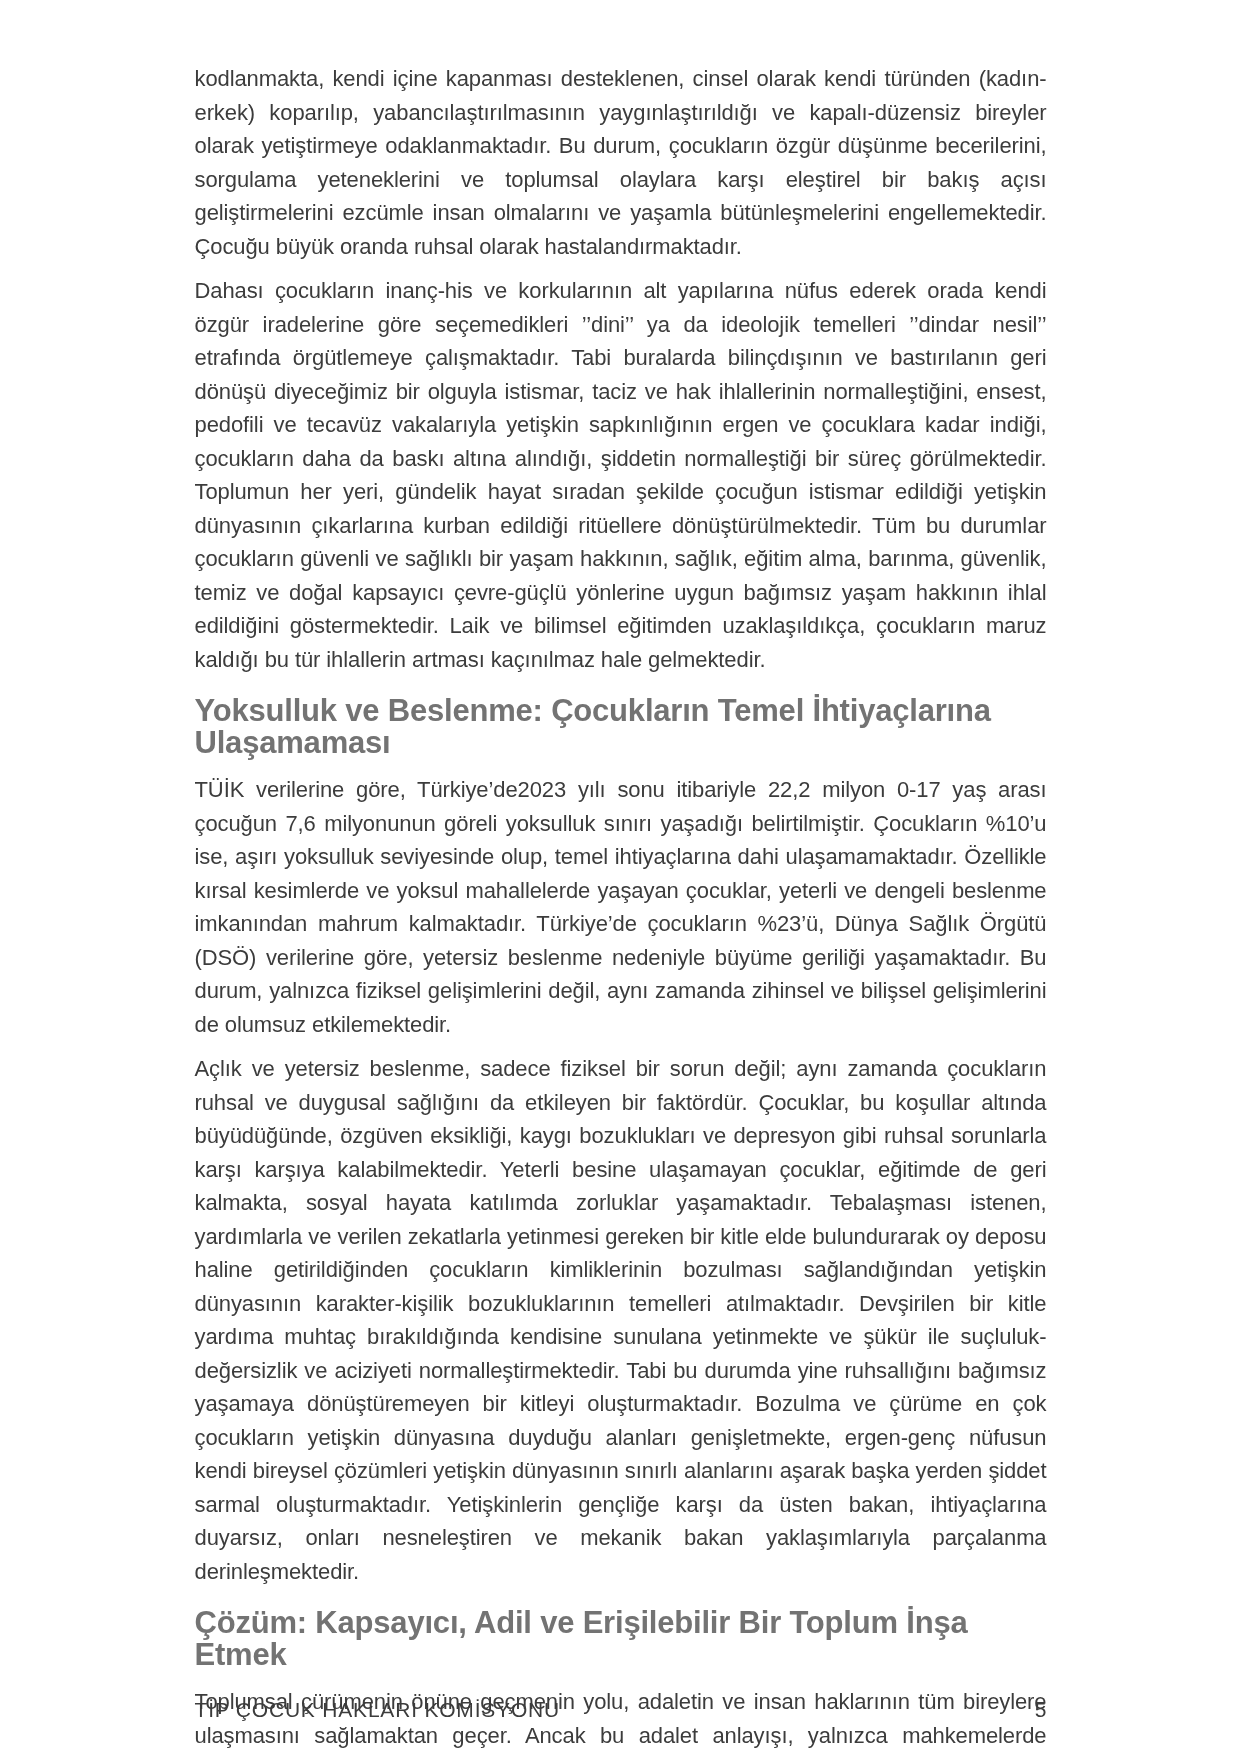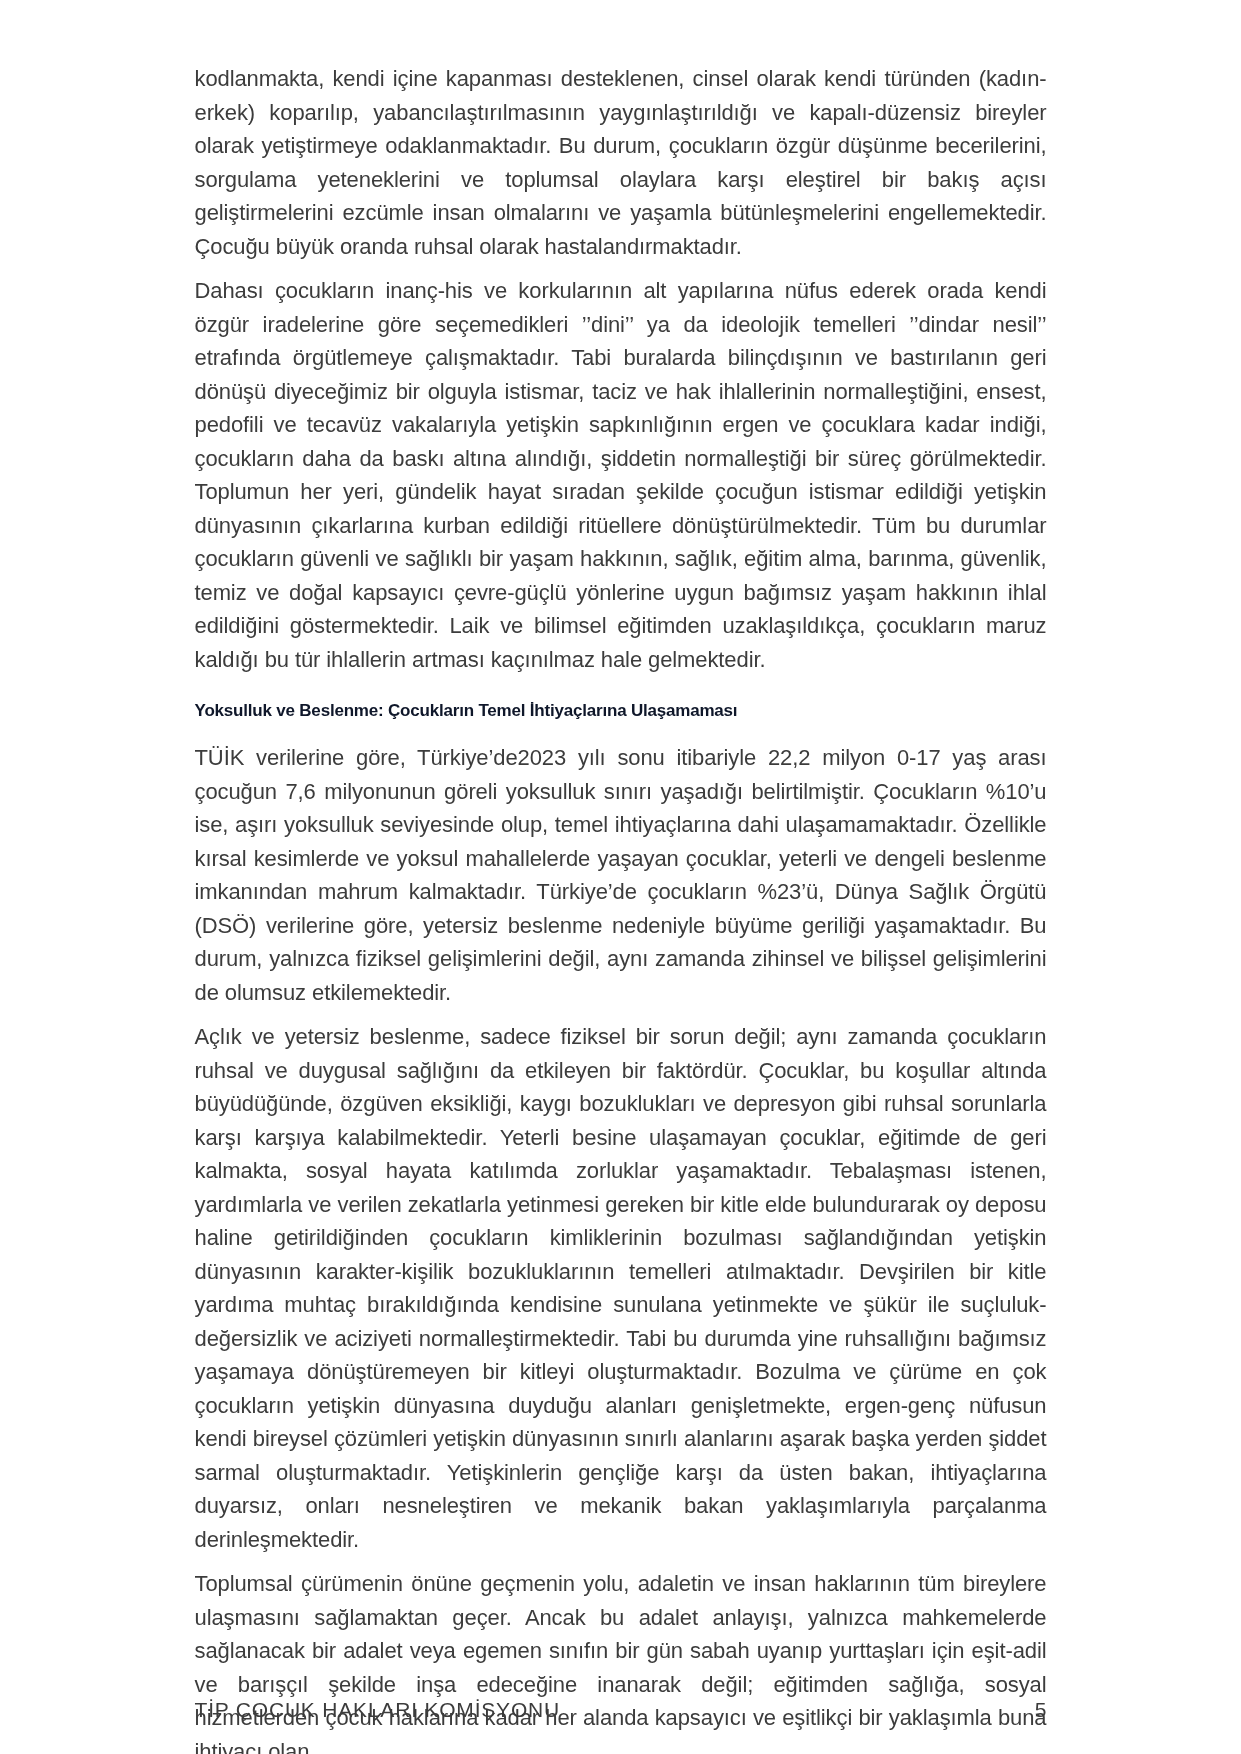--- a/index.html
+++ b/index.html
@@ -22,24 +22,24 @@
   .content p {
     margin: 0 0 11px 0;
     font-size: 22px;
     line-height: 33.5px;
     text-align: justify;
     letter-spacing: -0.1px;
     color: #3c3c3c;
   }
   .content h2 {
     margin: 19px 0 14px 0;
-    font-size: 17px;
+    font-size: 31px;
     line-height: 32px;
     font-weight: bold;
-    color: #0f172a;
+    color: #737373;
     letter-spacing: -0.2px;
   }
   .footer {
     position: absolute;
     left: 68px;
     right: 68px;
     bottom: 36px;
     display: flex;
     justify-content: space-between;
     align-items: baseline;
@@ -56,19 +56,20 @@
 </head>
 <body>
 
 <div class="page">
   <div class="content">
     <p>kodlanmakta, kendi içine kapanması desteklenen, cinsel olarak kendi türünden (kadın-erkek) koparılıp, yabancılaştırılmasının yaygınlaştırıldığı ve kapalı-düzensiz bireyler olarak yetiştirmeye odaklanmaktadır. Bu durum, çocukların özgür düşünme becerilerini, sorgulama yeteneklerini ve toplumsal olaylara karşı eleştirel bir bakış açısı geliştirmelerini ezcümle insan olmalarını ve yaşamla bütünleşmelerini engellemektedir. Çocuğu büyük oranda ruhsal olarak hastalandırmaktadır.</p>
     <p>Dahası çocukların inanç-his ve korkularının alt yapılarına nüfus ederek orada kendi özgür iradelerine göre seçemedikleri ’’dini’’ ya da ideolojik temelleri ’’dindar nesil’’ etrafında örgütlemeye çalışmaktadır. Tabi buralarda bilinçdışının ve bastırılanın geri dönüşü diyeceğimiz bir olguyla istismar, taciz ve hak ihlallerinin normalleştiğini, ensest, pedofili ve tecavüz vakalarıyla yetişkin sapkınlığının ergen ve çocuklara kadar indiği, çocukların daha da baskı altına alındığı, şiddetin normalleştiği bir süreç görülmektedir. Toplumun her yeri, gündelik hayat sıradan şekilde çocuğun istismar edildiği yetişkin dünyasının çıkarlarına kurban edildiği ritüellere dönüştürülmektedir. Tüm bu durumlar çocukların güvenli ve sağlıklı bir yaşam hakkının, sağlık, eğitim alma, barınma, güvenlik, temiz ve doğal kapsayıcı çevre-güçlü yönlerine uygun bağımsız yaşam hakkının ihlal edildiğini göstermektedir. Laik ve bilimsel eğitimden uzaklaşıldıkça, çocukların maruz kaldığı bu tür ihlallerin artması kaçınılmaz hale gelmektedir.</p>
     <h2>Yoksulluk ve Beslenme: Çocukların Temel İhtiyaçlarına Ulaşamaması</h2>
     <p>TÜİK verilerine göre, Türkiye’de2023 yılı sonu itibariyle 22,2 milyon 0-17 yaş arası çocuğun 7,6 milyonunun göreli yoksulluk sınırı yaşadığı belirtilmiştir. Çocukların %10’u ise, aşırı yoksulluk seviyesinde olup, temel ihtiyaçlarına dahi ulaşamamaktadır. Özellikle kırsal kesimlerde ve yoksul mahallelerde yaşayan çocuklar, yeterli ve dengeli beslenme imkanından mahrum kalmaktadır. Türkiye’de çocukların %23’ü, Dünya Sağlık Örgütü (DSÖ) verilerine göre, yetersiz beslenme nedeniyle büyüme geriliği yaşamaktadır. Bu durum, yalnızca fiziksel gelişimlerini değil, aynı zamanda zihinsel ve bilişsel gelişimlerini de olumsuz etkilemektedir.</p>
     <p>Açlık ve yetersiz beslenme, sadece fiziksel bir sorun değil; aynı zamanda çocukların ruhsal ve duygusal sağlığını da etkileyen bir faktördür. Çocuklar, bu koşullar altında büyüdüğünde, özgüven eksikliği, kaygı bozuklukları ve depresyon gibi ruhsal sorunlarla karşı karşıya kalabilmektedir. Yeterli besine ulaşamayan çocuklar, eğitimde de geri kalmakta, sosyal hayata katılımda zorluklar yaşamaktadır. Tebalaşması istenen, yardımlarla ve verilen zekatlarla yetinmesi gereken bir kitle elde bulundurarak oy deposu haline getirildiğinden çocukların kimliklerinin bozulması sağlandığından yetişkin dünyasının karakter-kişilik bozukluklarının temelleri atılmaktadır. Devşirilen bir kitle yardıma muhtaç bırakıldığında kendisine sunulana yetinmekte ve şükür ile suçluluk-değersizlik ve aciziyeti normalleştirmektedir. Tabi bu durumda yine ruhsallığını bağımsız yaşamaya dönüştüremeyen bir kitleyi oluşturmaktadır. Bozulma ve çürüme en çok çocukların yetişkin dünyasına duyduğu alanları genişletmekte, ergen-genç nüfusun kendi bireysel çözümleri yetişkin dünyasının sınırlı alanlarını aşarak başka yerden şiddet sarmal oluşturmaktadır. Yetişkinlerin gençliğe karşı da üsten bakan, ihtiyaçlarına duyarsız, onları nesneleştiren ve mekanik bakan yaklaşımlarıyla parçalanma derinleşmektedir.</p>
+    <h2>Çözüm: Kapsayıcı, Adil ve Erişilebilir Bir Toplum İnşa Etmek</h2>
     <p>Toplumsal çürümenin önüne geçmenin yolu, adaletin ve insan haklarının tüm bireylere ulaşmasını sağlamaktan geçer. Ancak bu adalet anlayışı, yalnızca mahkemelerde sağlanacak bir adalet veya egemen sınıfın bir gün sabah uyanıp yurttaşları için eşit-adil ve barışçıl şekilde inşa edeceğine inanarak değil; eğitimden sağlığa, sosyal hizmetlerden çocuk haklarına kadar her alanda kapsayıcı ve eşitlikçi bir yaklaşımla buna ihtiyacı olan</p>
   </div>
   <div class="footer">
     <span class="commission">TİP ÇOCUK HAKLARI KOMİSYONU</span>
     <span class="pageno">5</span>
   </div>
 </div>
 
 </body></html>

